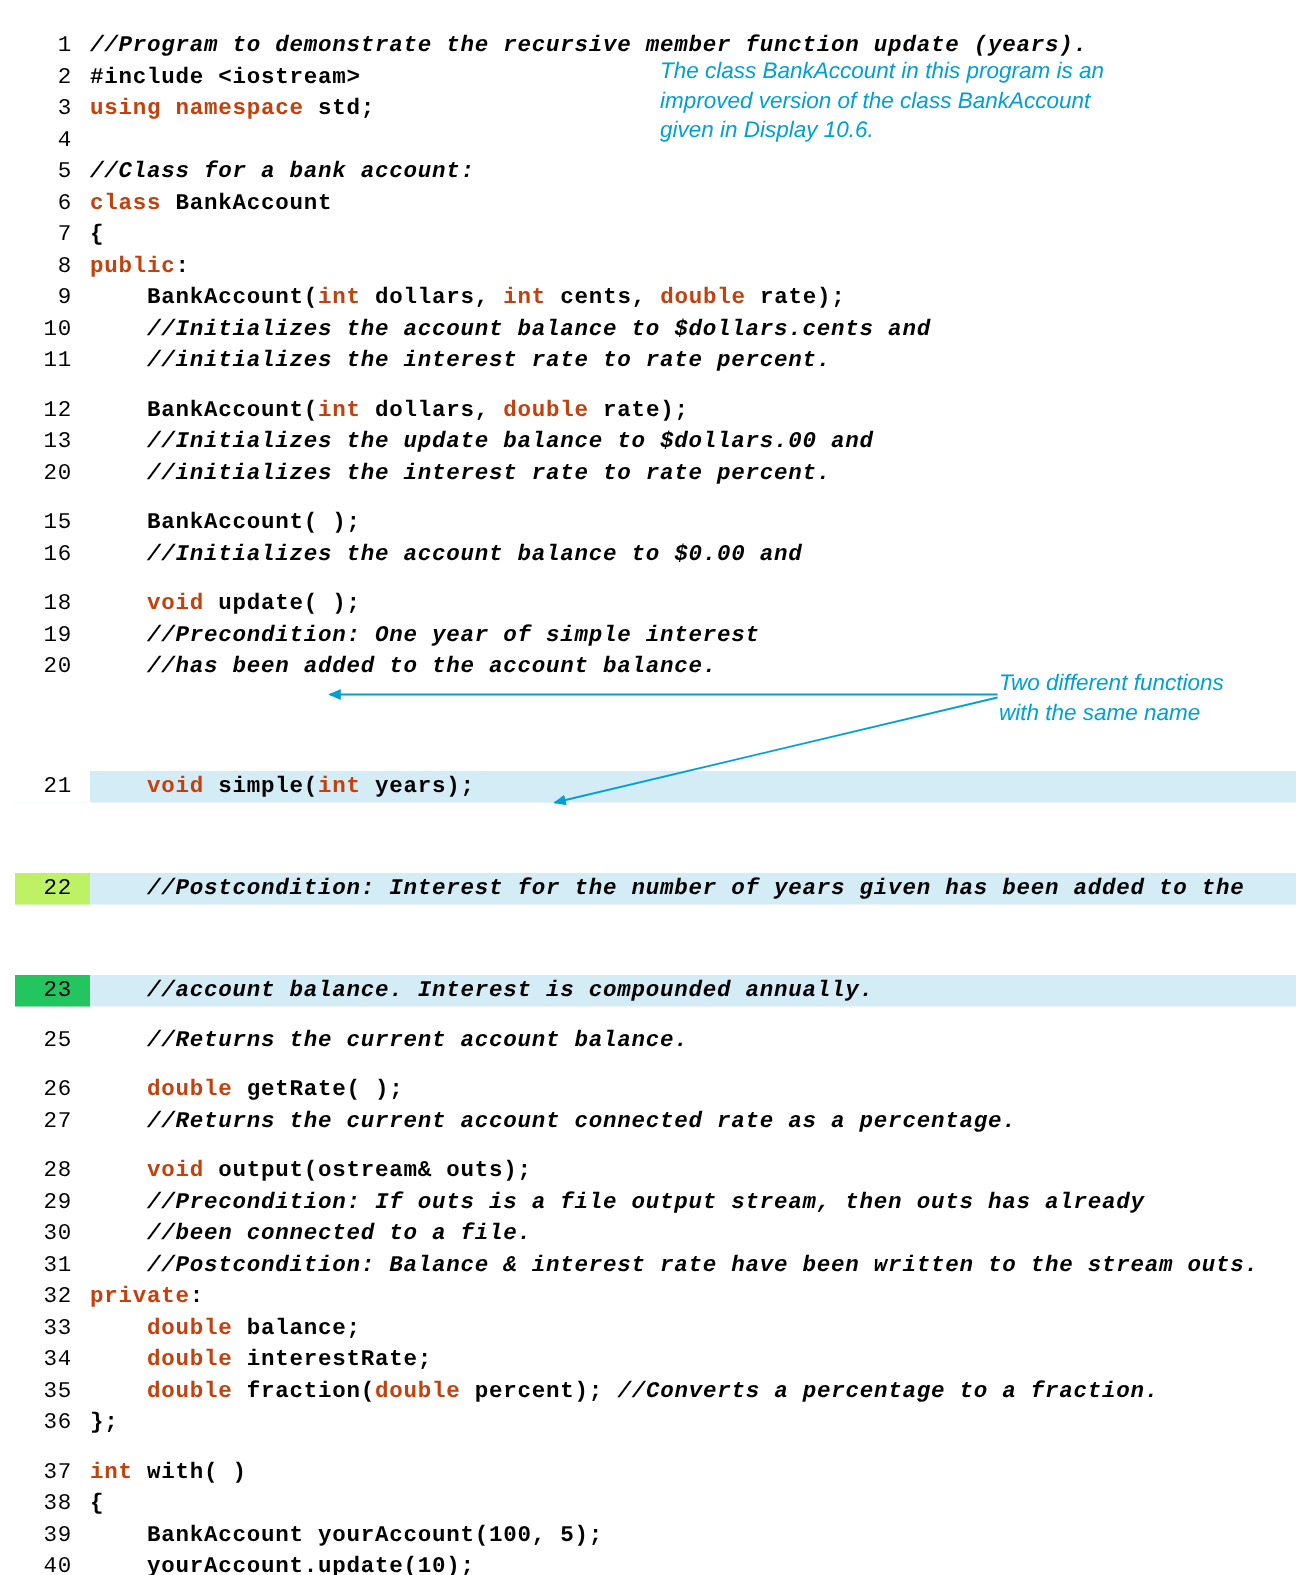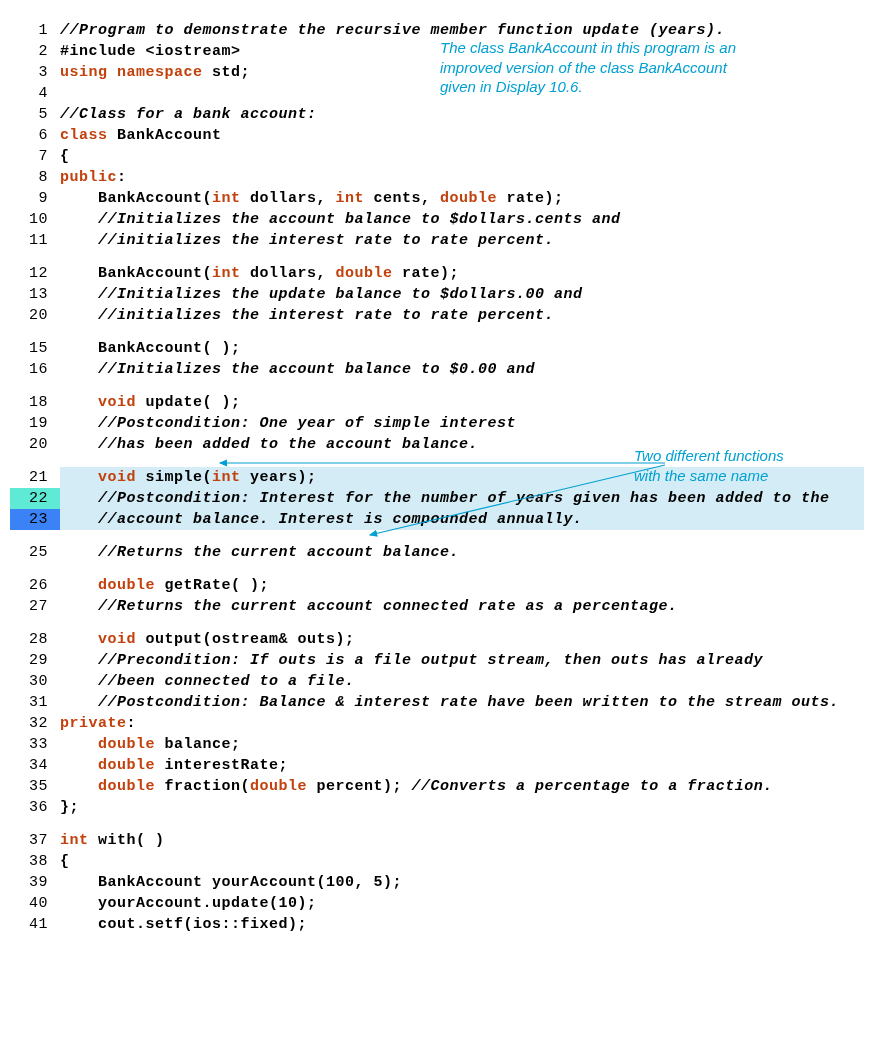--- a/index.html
+++ b/index.html
@@ -32,31 +32,32 @@
     flex: 1;
     font-weight: bold;
   }
   .gap {
     height: 12px;
   }
   .comment { font-style: italic; color: #000; }
   .keyword { color: #c2410c; }
   .highlight {
     background: #d4ecf5;
+    margin-top: 47px;
   }
   .annotation {
     position: absolute;
     color: #00a0d2;
     font-style: italic;
     font-family: 'Segoe UI', 'Helvetica', sans-serif;
     font-size: 15px;
     line-height: 1.3;
   }
   .ann1 { top: 18px; left: 430px; width: 400px; }
-  .ann2 { top: 426px; left: 624px; width: 200px; }
+  .ann2 { top: 426px; left: 656px; width: 200px; }
   .arrow-svg {
     position: absolute;
     pointer-events: none;
   }
 </style>
 </head>
 <body>
 
 <div class="code-container">
 
@@ -132,39 +133,39 @@
     </div>
 
 <div class="gap"></div>
 
 <div class="line">
       <span class="lineno">18</span>
       <span class="content"><span>    </span><span class="keyword">void</span><span> update( );</span></span>
     </div>
 <div class="line">
       <span class="lineno">19</span>
-      <span class="content comment">    //Postcondition: One year of simple interest</span>
+      <span class="content comment">    //Precondition: One year of simple interest</span>
     </div>
 <div class="line">
       <span class="lineno">20</span>
       <span class="content comment">    //has been added to the account balance.</span>
     </div>
 
 <div class="gap"></div>
 
 <div class="line highlight">
       <span class="lineno" style="background:#fff">21</span>
       <span class="content"><span>    </span><span class="keyword">void</span><span> simple(</span><span class="keyword">int</span><span> years);</span></span>
     </div>
 <div class="line highlight">
-      <span class="lineno" style="background:#5eead4">22</span>
+      <span class="lineno" style="background:#bef264">22</span>
       <span class="content comment">    //Postcondition: Interest for the number of years given has been added to the</span>
     </div>
 <div class="line highlight">
-      <span class="lineno" style="background:#3b82f6">23</span>
+      <span class="lineno" style="background:#22c55e">23</span>
       <span class="content comment">    //account balance. Interest is compounded annually.</span>
     </div>
 
 <div class="gap"></div>
 
 <div class="line">
       <span class="lineno">25</span>
       <span class="content comment">    //Returns the current account balance.</span>
     </div>
 

